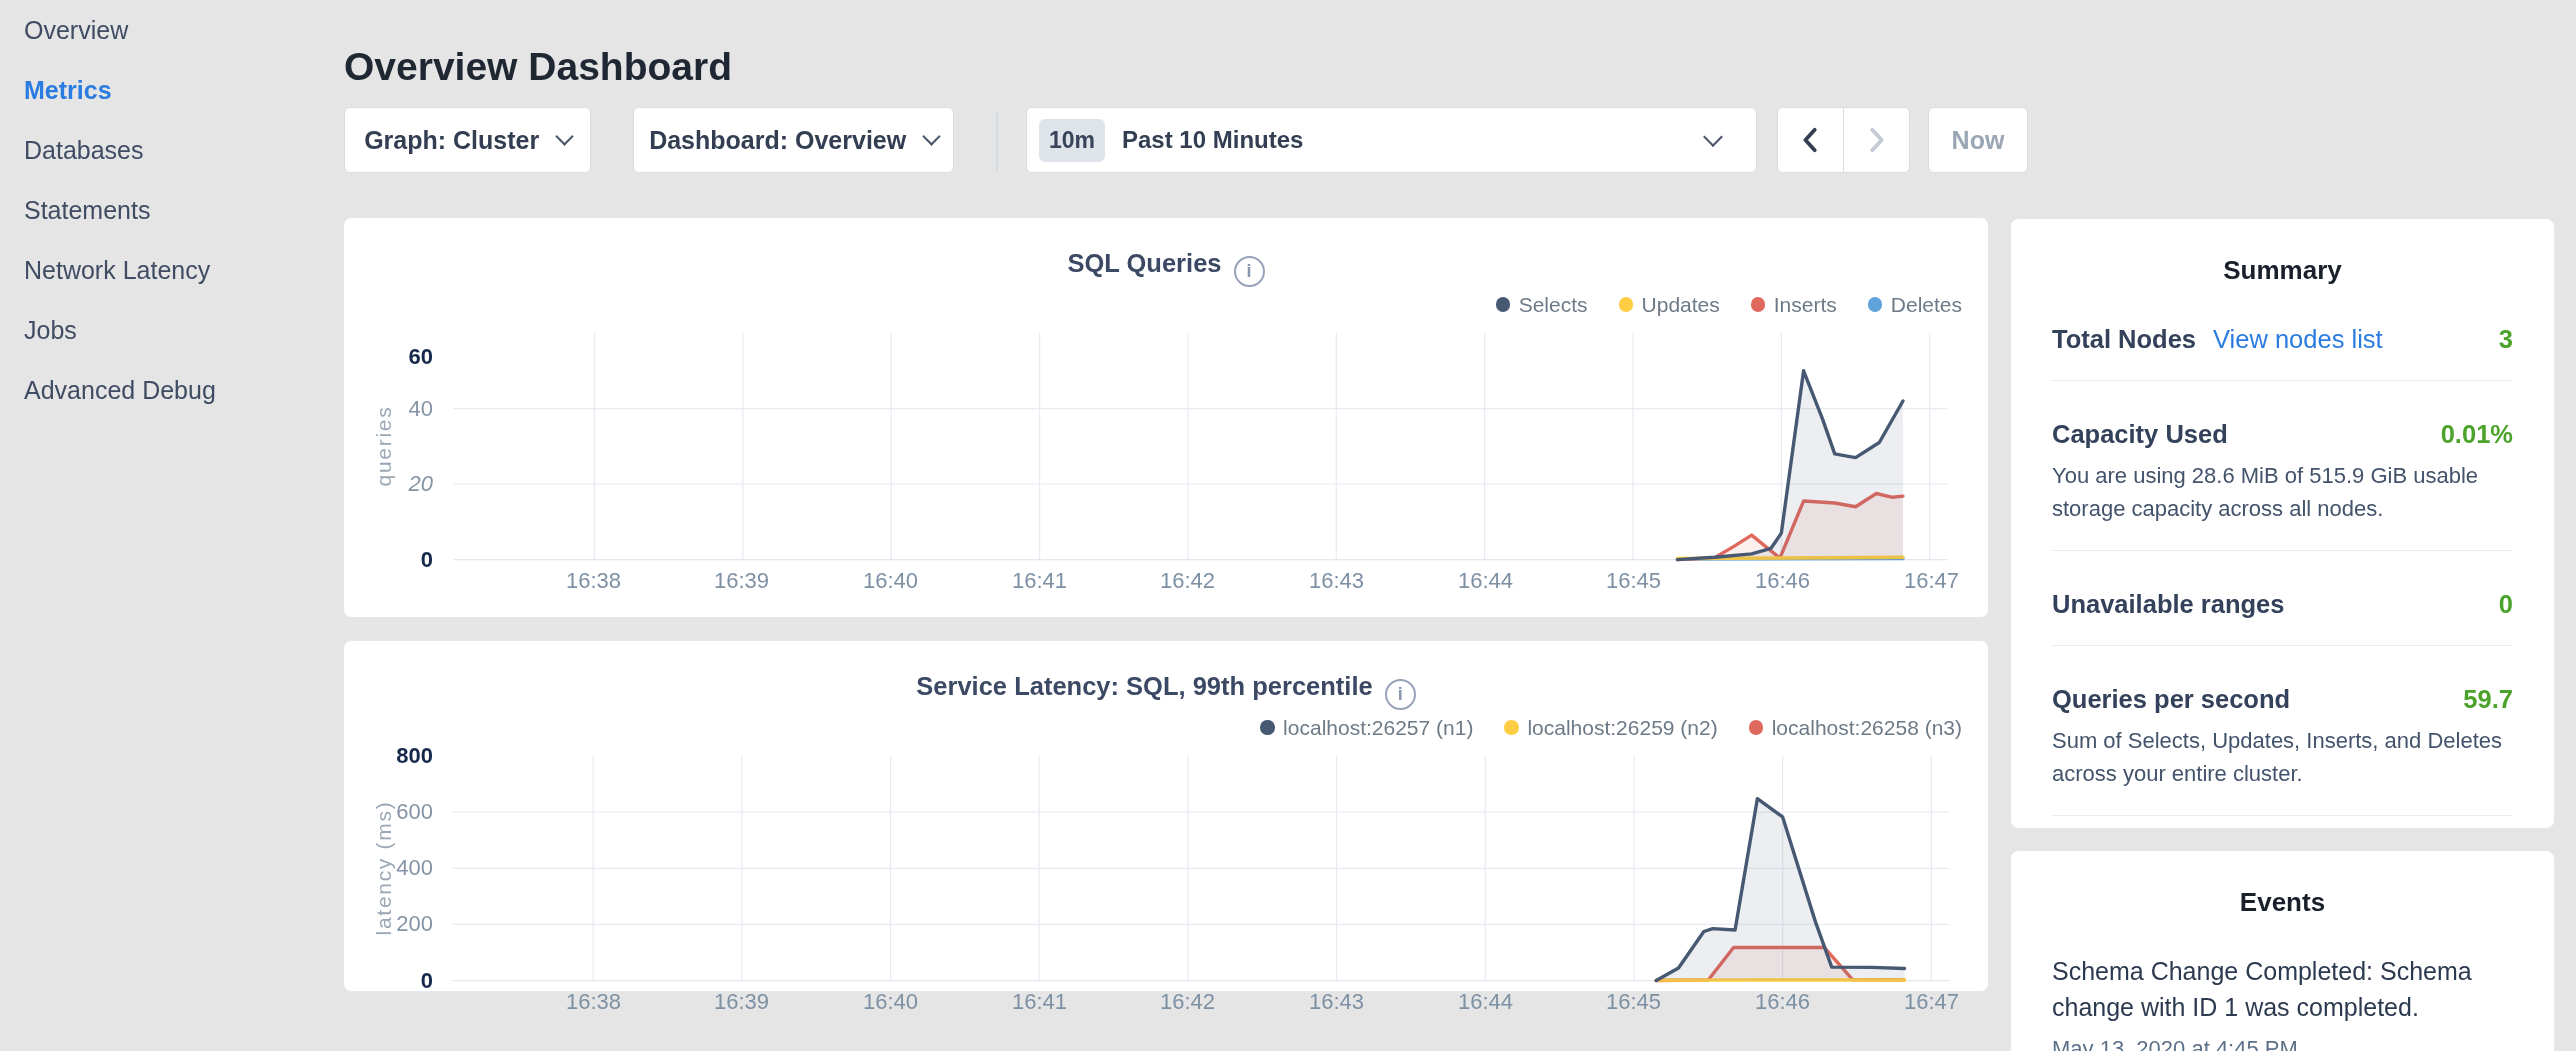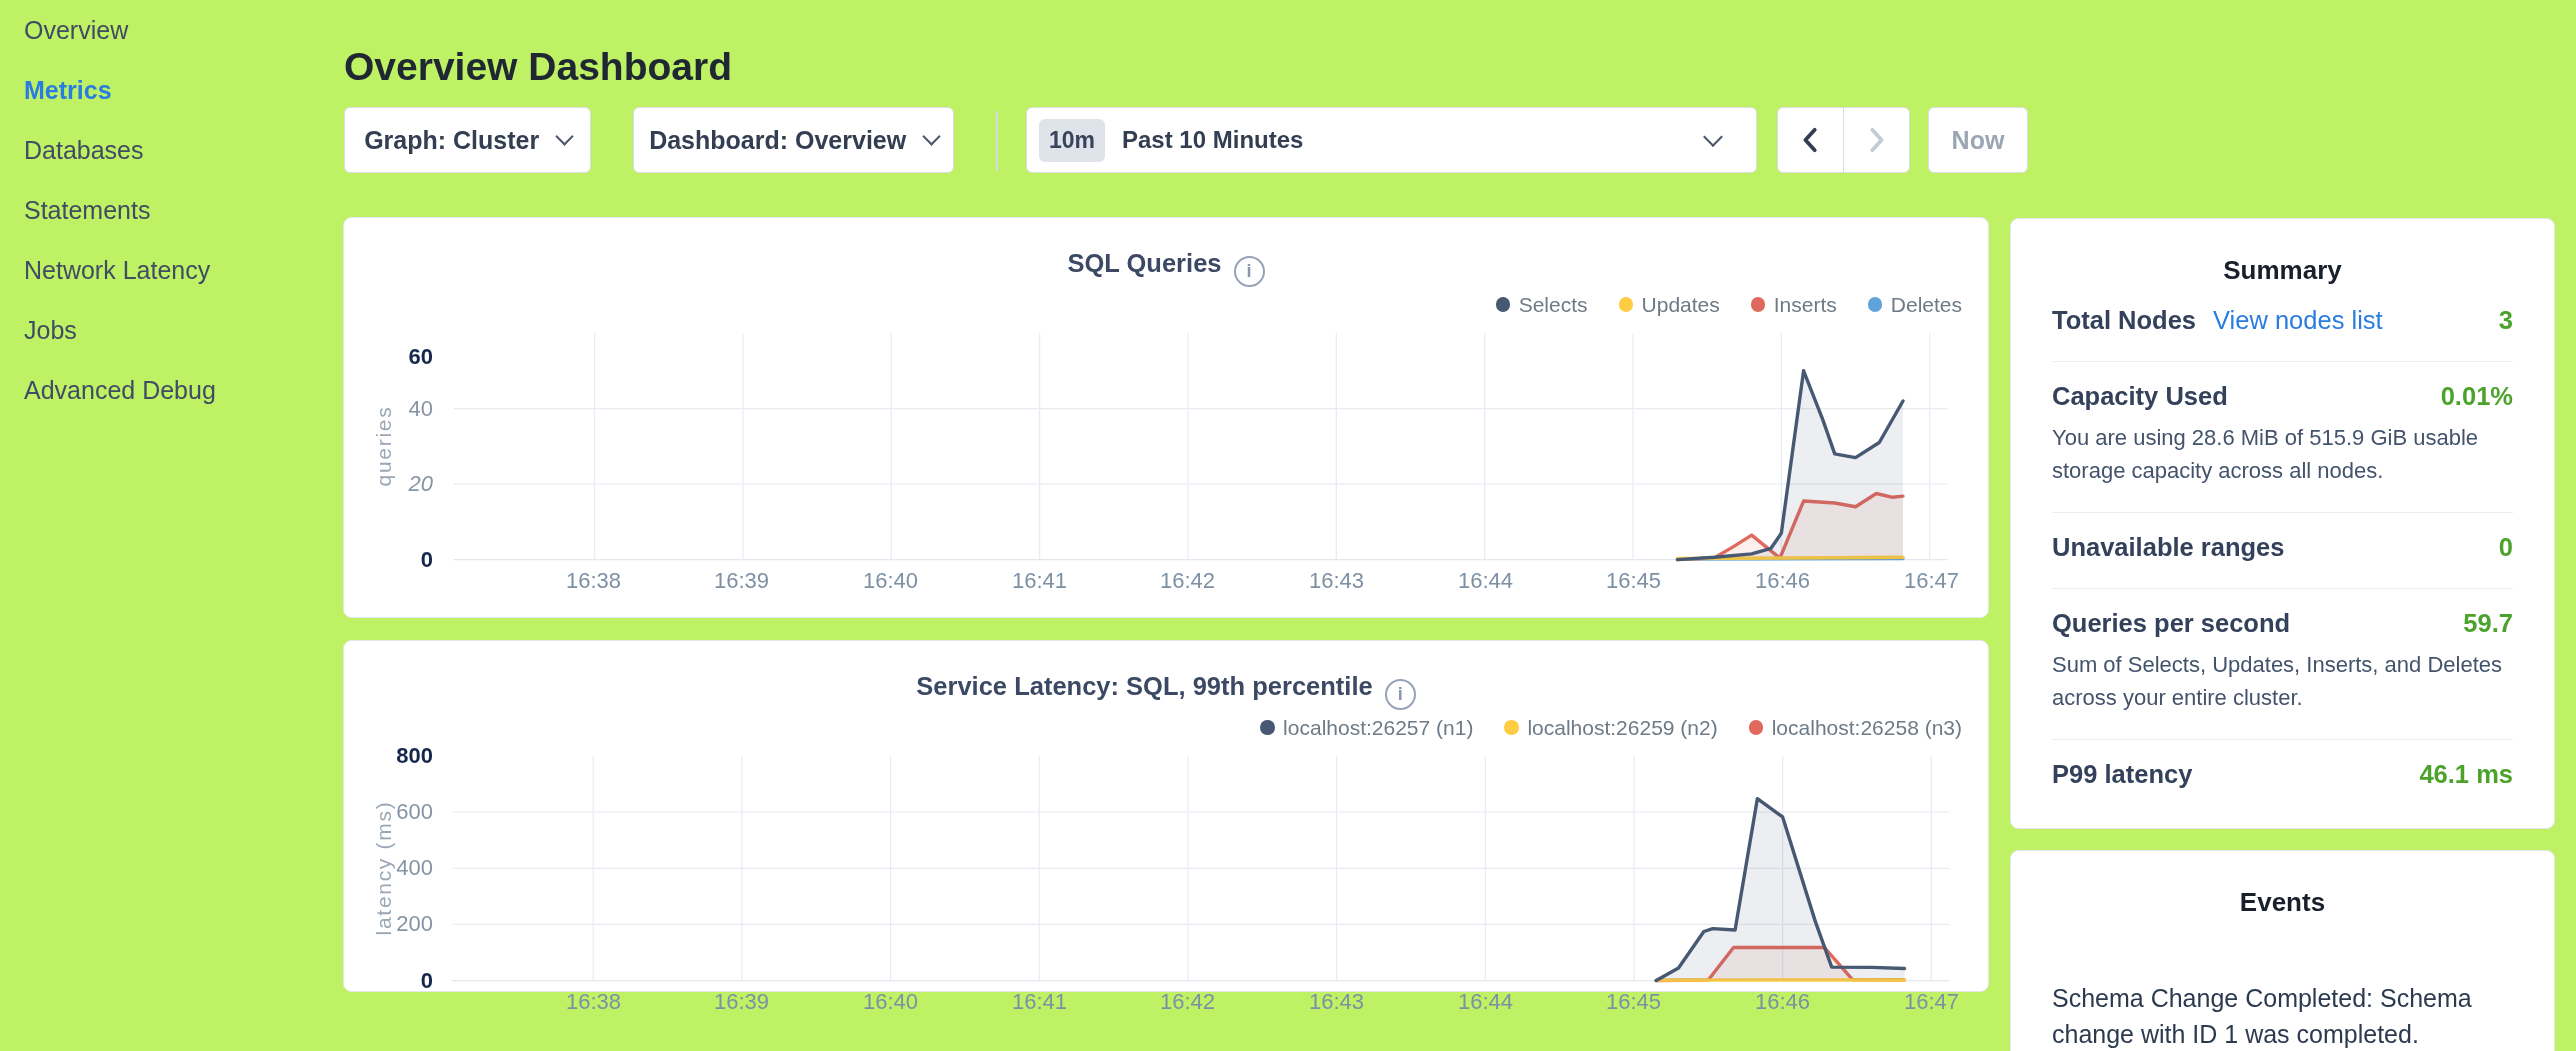--- a/index.html
+++ b/index.html
@@ -1,16 +1,16 @@
 <!DOCTYPE html>
 <html style="font-size:13.6px"><head>
 <meta charset="utf-8">
 <style>
   html,body{margin:0;padding:0;background:#f4f6f9;}
-  #app{position:relative;width:2576px;height:1051px;overflow:hidden;background:#bef264;
+  #app{position:relative;width:2576px;height:1051px;overflow:hidden;background:#e5e5e5;
        font-family:"Liberation Sans",sans-serif;color:#3e4b63;}
   
   #sidebar{position:absolute;left:0;top:0;width:340px;height:100%;}
   .nav-item{height:60px;display:flex;align-items:center;padding-left:24px;
             font-size:25px;font-weight:400;color:#3f4c63;cursor:pointer;}
   .nav-item.active{color:#2b7ce1;font-weight:700;}
   
   #page-title{position:absolute;left:344px;top:18.7px;font-size:39px;font-weight:600;color:#1f2733;}
   
   .ctl{position:absolute;top:107px;height:66px;background:#fff;border:1.7px solid #d9dee5;
@@ -50,27 +50,27 @@
   .legend-text{font-size:21px;color:#6d7a87;}
   .plot{position:absolute;left:108px;top:115px;}
   .ytick{position:absolute;left:0;width:89px;text-align:right;font-size:22px;color:#8594a5;}
   .ytick.strong{color:#16294d;font-weight:700;}
   .xtick{position:absolute;width:119px;text-align:center;font-size:22px;color:#7d90a4;}
   .ylab{position:absolute;left:40px;font-size:21px;letter-spacing:1.7px;color:#9aa7b4;white-space:nowrap;
         transform:translate(-50%,-50%) rotate(-90deg);}
   
   .side-title{ text-align:center;font-size:26px;font-weight:700;color:#19202c;margin-top:36px;}
   .side-pad{padding:0 41px;}
-  .sum-row{display:flex;align-items:flex-start;margin-top:20px;}
+  .sum-row{display:flex;align-items:flex-start;margin-top:39px;}
   .sum-label{font-size:25.5px;font-weight:700;color:#33415a;}
   .sum-link{font-size:25.5px;color:#2b7ce1;margin-left:17px;cursor:pointer;}
   .sum-value{font-size:25.5px;font-weight:700;color:#4ca32b;margin-left:auto;}
   .sum-desc{font-size:22px;color:#43536b;line-height:1.5;margin-top:10.2px;}
   .sum-div{border:none;border-top:1.7px solid #e9ecf0;margin:25.5px 0 0 0;}
-  .event-text{font-size:25px;color:#2c3a4f;line-height:1.45;margin-top:62px;}
+  .event-text{font-size:25px;color:#2c3a4f;line-height:1.45;margin-top:35px;}
   .event-time{font-size:22px;color:#5c7188;margin-top:10.2px;}
 </style>
 </head>
 <body>
 
 <div id="app">
 
   <nav id="sidebar">
       <div class="nav-item">Overview</div>
       <div class="nav-item active">Metrics</div>

